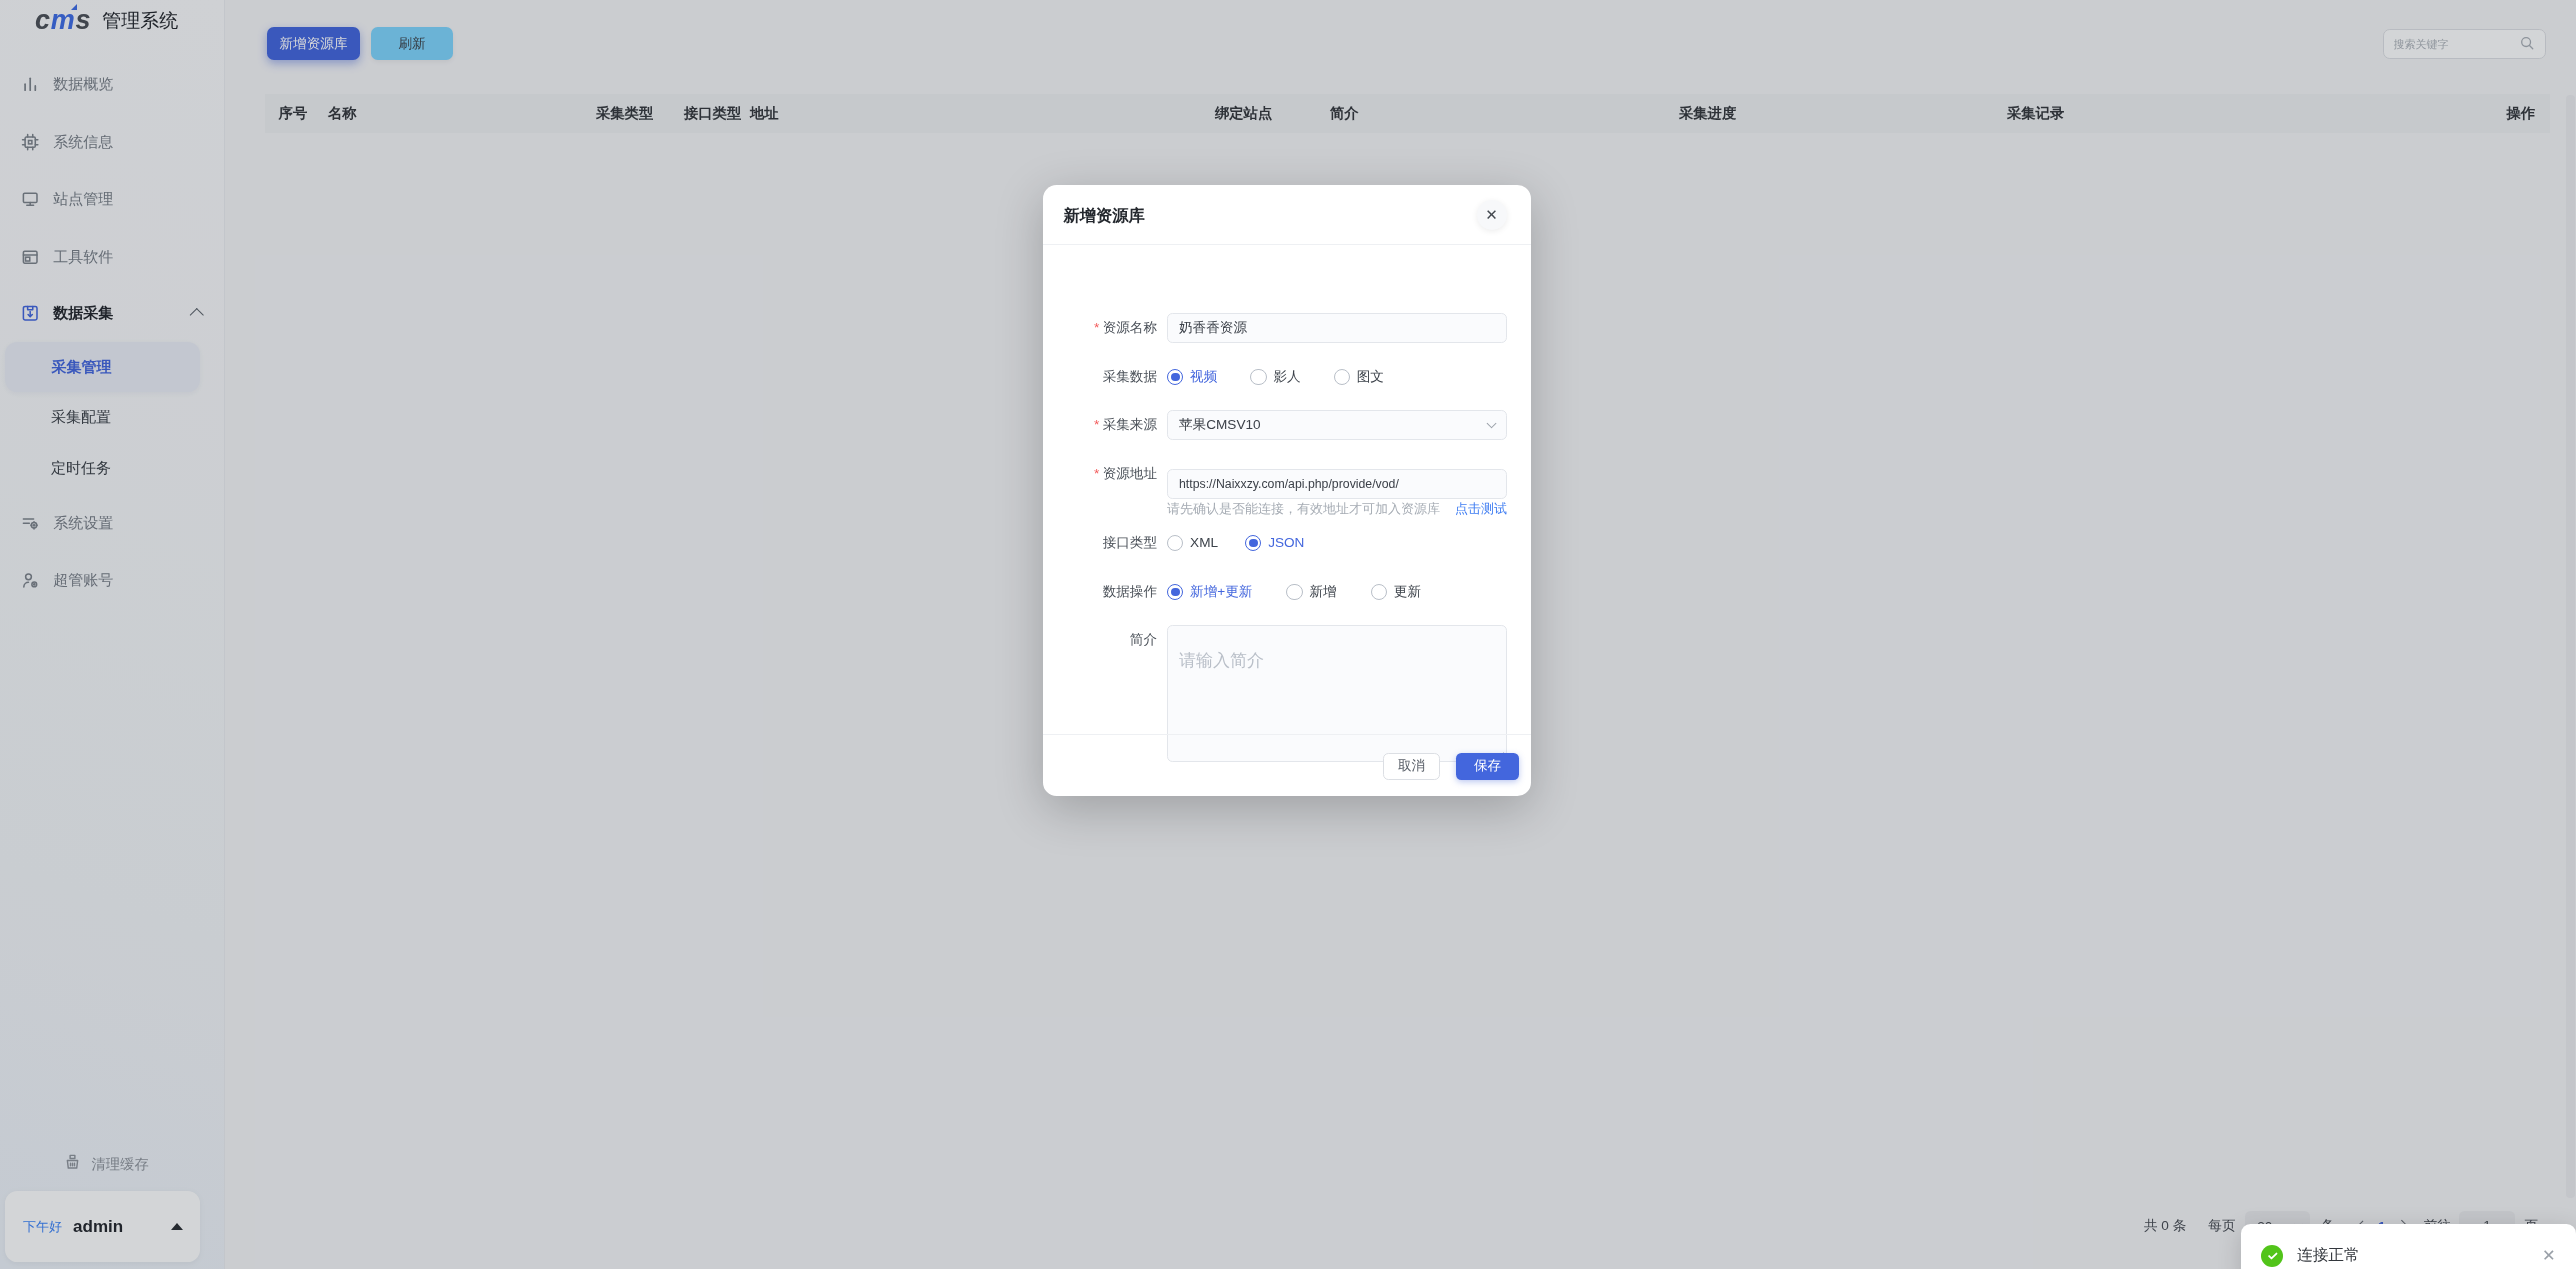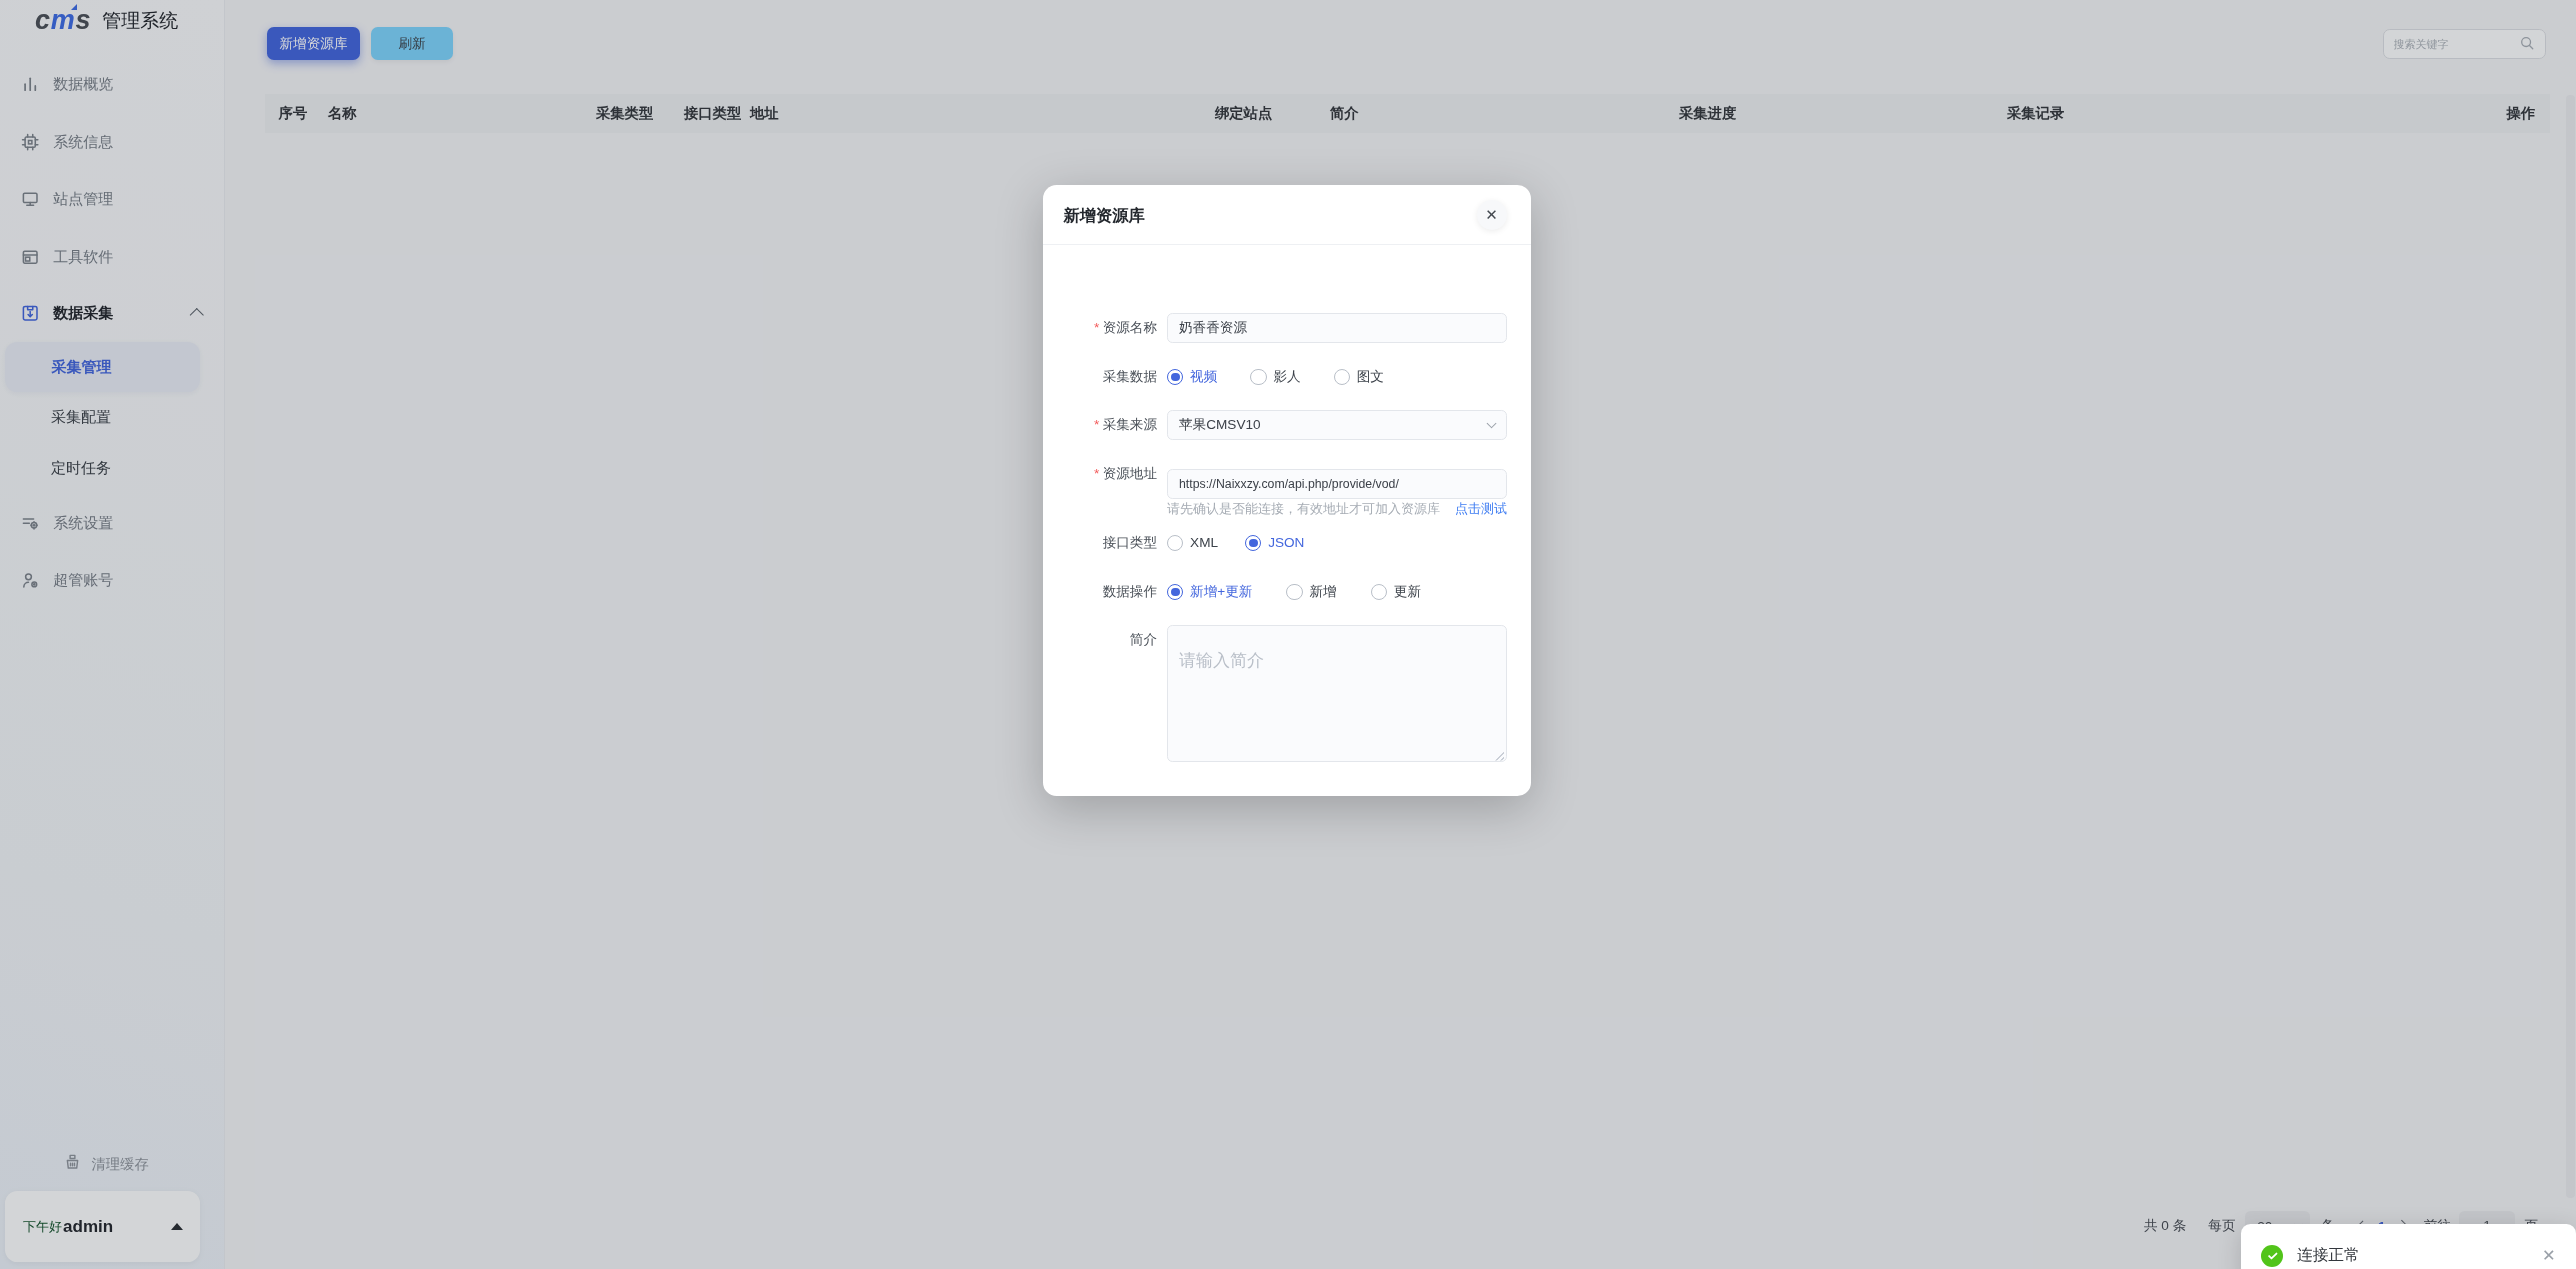--- a/index.html
+++ b/index.html
@@ -43,21 +43,21 @@
     display:flex;align-items:center;padding-left:46px;
     color:var(--accent);font-weight:bold;font-size:15px;cursor:pointer}
   .submenu-item{position:absolute;left:0;width:100%;height:38px;display:flex;align-items:center;
     padding-left:51px;font-size:15px;color:#3a4048;cursor:pointer}
 
   .clear-cache{position:absolute;left:63px;top:1149px;height:30px;display:flex;gap:9.5px;
     align-items:center;color:#8d939c;font-size:14.3px;cursor:pointer}
   .user-panel{position:absolute;left:5.4px;top:1191px;width:195px;height:71px;border-radius:12.3px;
     background:#fbfcfd;box-shadow:0 1.4px 6.8px rgba(0,0,0,.05);
     display:flex;align-items:center;padding:0 17.7px;cursor:pointer}
-  .greeting{color:#14532d;font-size:13px;margin-right:1px}
+  .greeting{color:#3b82f6;font-size:13px;margin-right:11px}
   .username{color:#23272e;font-size:17px;font-weight:600}
   .caret-up{margin-left:auto;width:0;height:0;border-left:6.1px solid transparent;
     border-right:6.1px solid transparent;border-bottom:7.5px solid #2a2e34}
 
   
   .btn-add{position:absolute;left:267px;top:27px;width:93px;height:33px;border-radius:6.8px;
     background:var(--accent);color:#fff;font-size:13.6px;display:flex;align-items:center;
     justify-content:center;box-shadow:0 3.4px 9.5px rgba(64,98,214,.45);cursor:pointer;border:0}
   .btn-refresh{position:absolute;left:371px;top:27px;width:82px;height:33px;border-radius:6.8px;
     background:#7dd3fc;color:#3d434b;font-size:13.6px;display:flex;align-items:center;
@@ -411,20 +411,24 @@
 
       <div class="form-label" style="top:380px">
         <span>简介</span>
       </div>
       <div class="ctrl" style="top:380px;position:absolute">
         <textarea class="tb-textarea" placeholder="请输入简介" style=""></textarea>
         <span class="resize-handle"></span>
       </div>
     </div>
 
+    <div class="modal-footer">
+      <button class="btn-cancel">取消</button>
+      <button class="btn-save">保存</button>
+    </div>
   </div>
 
   <div class="toast">
     <span class="toast-check">
       <svg width="13.6" height="13.6" viewBox="0 0 24 24" fill="none" stroke="#ffffff" stroke-width="3.2" stroke-linecap="round" stroke-linejoin="round">
           <path d="M5.5 12.5l4.2 4.2L18.5 8"></path>
         </svg>
     </span>
     <span class="toast-msg">连接正常</span>
     <button class="toast-close">✕</button>

